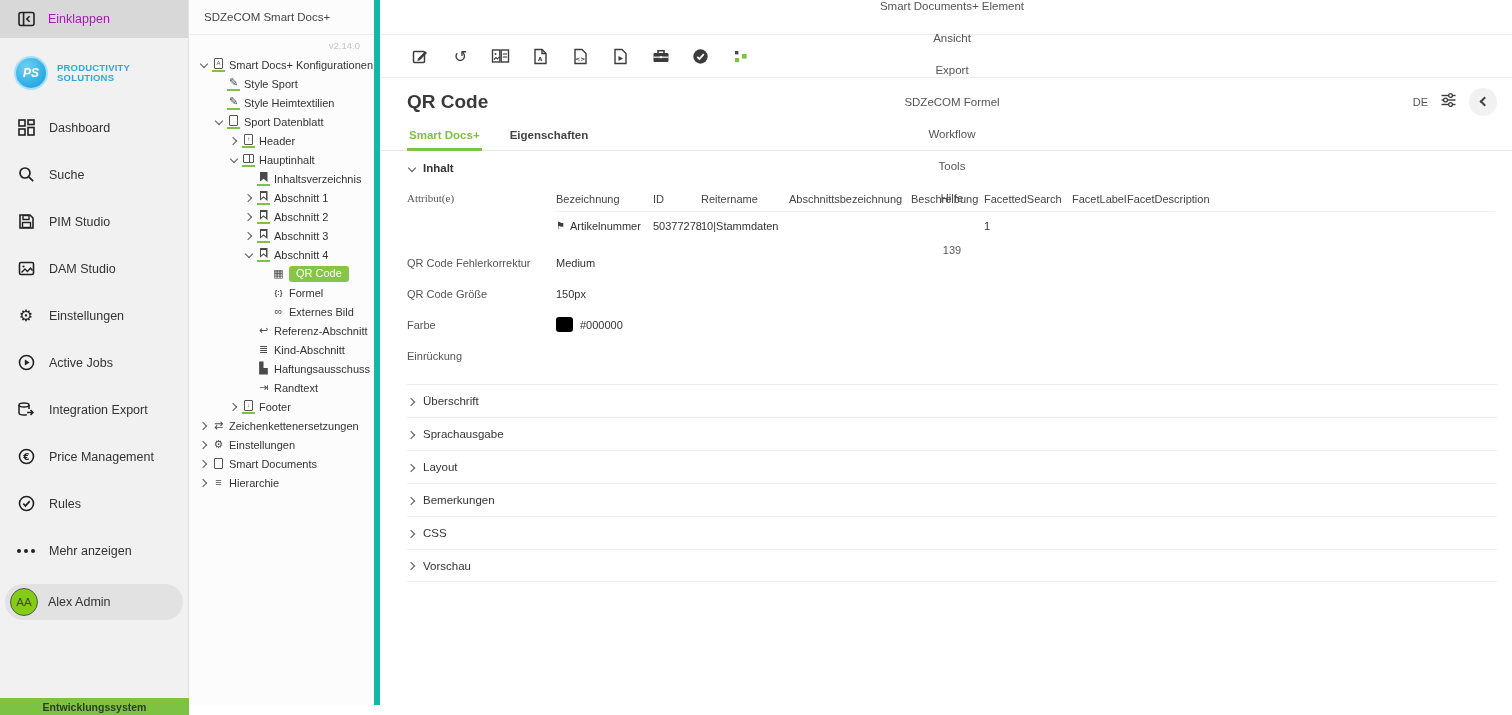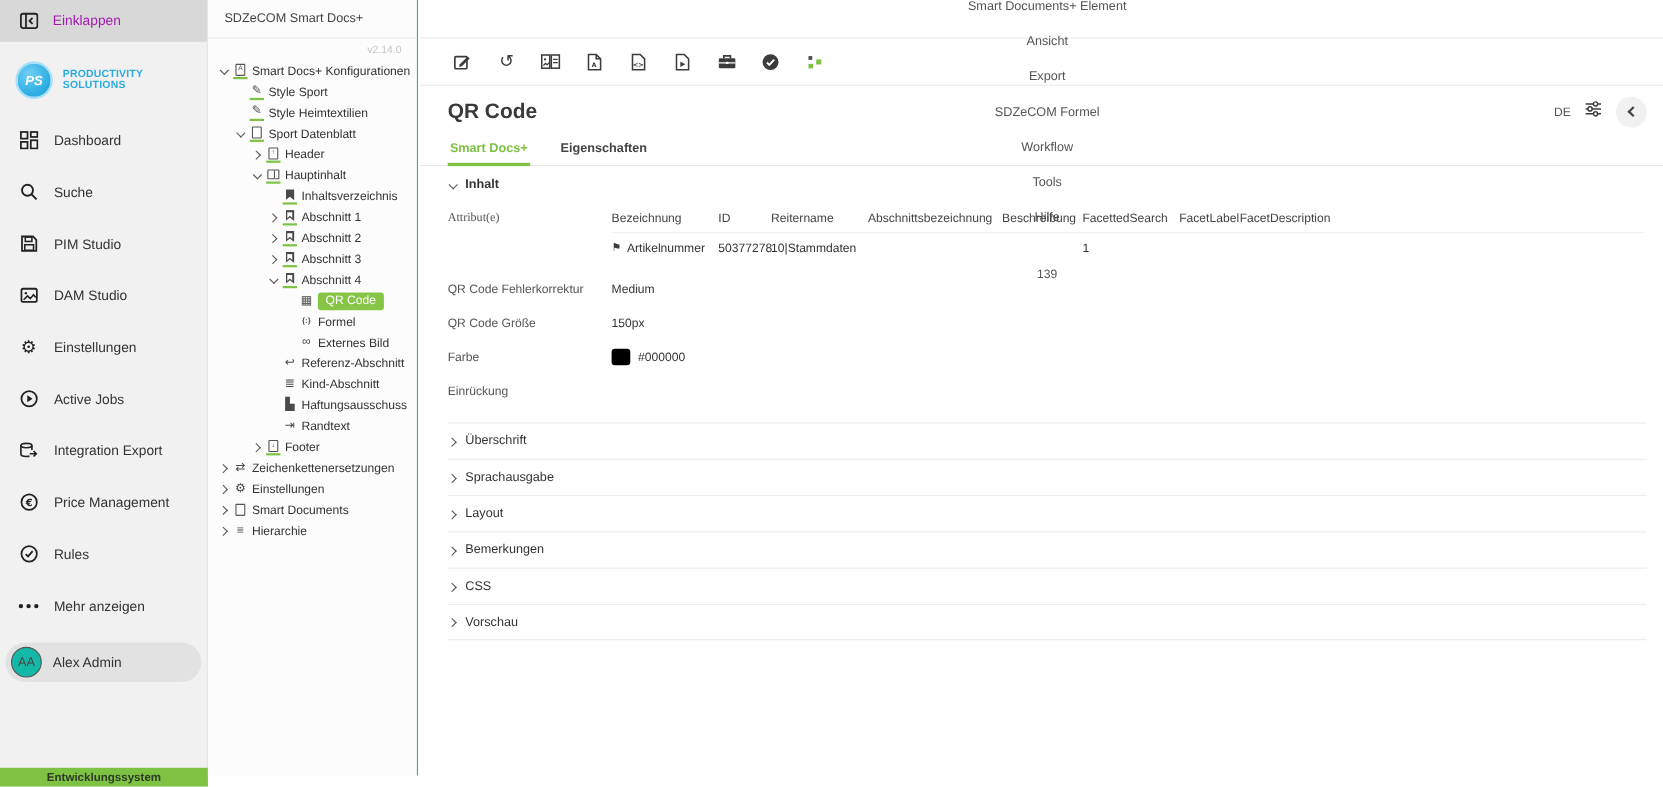--- a/index.html
+++ b/index.html
@@ -25,30 +25,30 @@
   .nav-icon { width:18px; height:18px; flex:0 0 18px; display:flex;
     align-items:center; justify-content:center; font-size:16px; color:#222; }
   .nav-icon svg { display:block; }
   .dots { display:flex; gap:3px; }
   .dots i { width:4px; height:4px; border-radius:50%; background:#222; }
   .info-item { margin-top:26px; }
   .user-pill { margin:10px 5px 0 5px; height:36px; background:#e2e2e2;
     border-radius:18px; display:flex; align-items:center; gap:10px; padding-left:5px;
     cursor:pointer; }
   .avatar { width:28px; height:28px; border-radius:50%; border:1.5px solid #555;
-    background:#14b8a6; display:flex; align-items:center; justify-content:center;
+    background:#84cc16; display:flex; align-items:center; justify-content:center;
     font-size:11.5px; color:#444; }
   .user-pill .lbl { font-size:12.5px; color:#333; }
   .env-bar { position:absolute; left:0; bottom:0; width:189px; height:17px;
     background:#7dc242; display:flex; align-items:center; justify-content:center;
     font-size:10.5px; font-weight:bold; color:#2f3a26; }
 
   
   .treepanel { position:absolute; left:189px; top:0; width:191px; height:705px;
-    background:#fcfcfc; border-right:1px solid #14b8a6; }
+    background:#fcfcfc; border-right:6px solid #14b8a6; }
   .tree-header { height:35px; border-bottom:1px solid #ececec; display:flex;
     align-items:center; padding-left:15px; font-size:11.5px; color:#444; }
   .tree-version { text-align:right; padding:5px 14px 2px 0; font-size:9.5px; color:#c6c6c6; }
   .tree-items { padding-top:2px; }
   .tree-item { height:19px; display:flex; align-items:center; font-size:11px;
     color:#333; cursor:pointer; white-space:nowrap; }
   .tlabel { margin-left:4px; }
   .tree-item.sel .tlabel { background:#86c546; color:#fff; padding:1.5px 7px 2.5px;
     border-radius:3px; }
   .chev { width:11px; height:11px; flex:0 0 11px; position:relative; }

